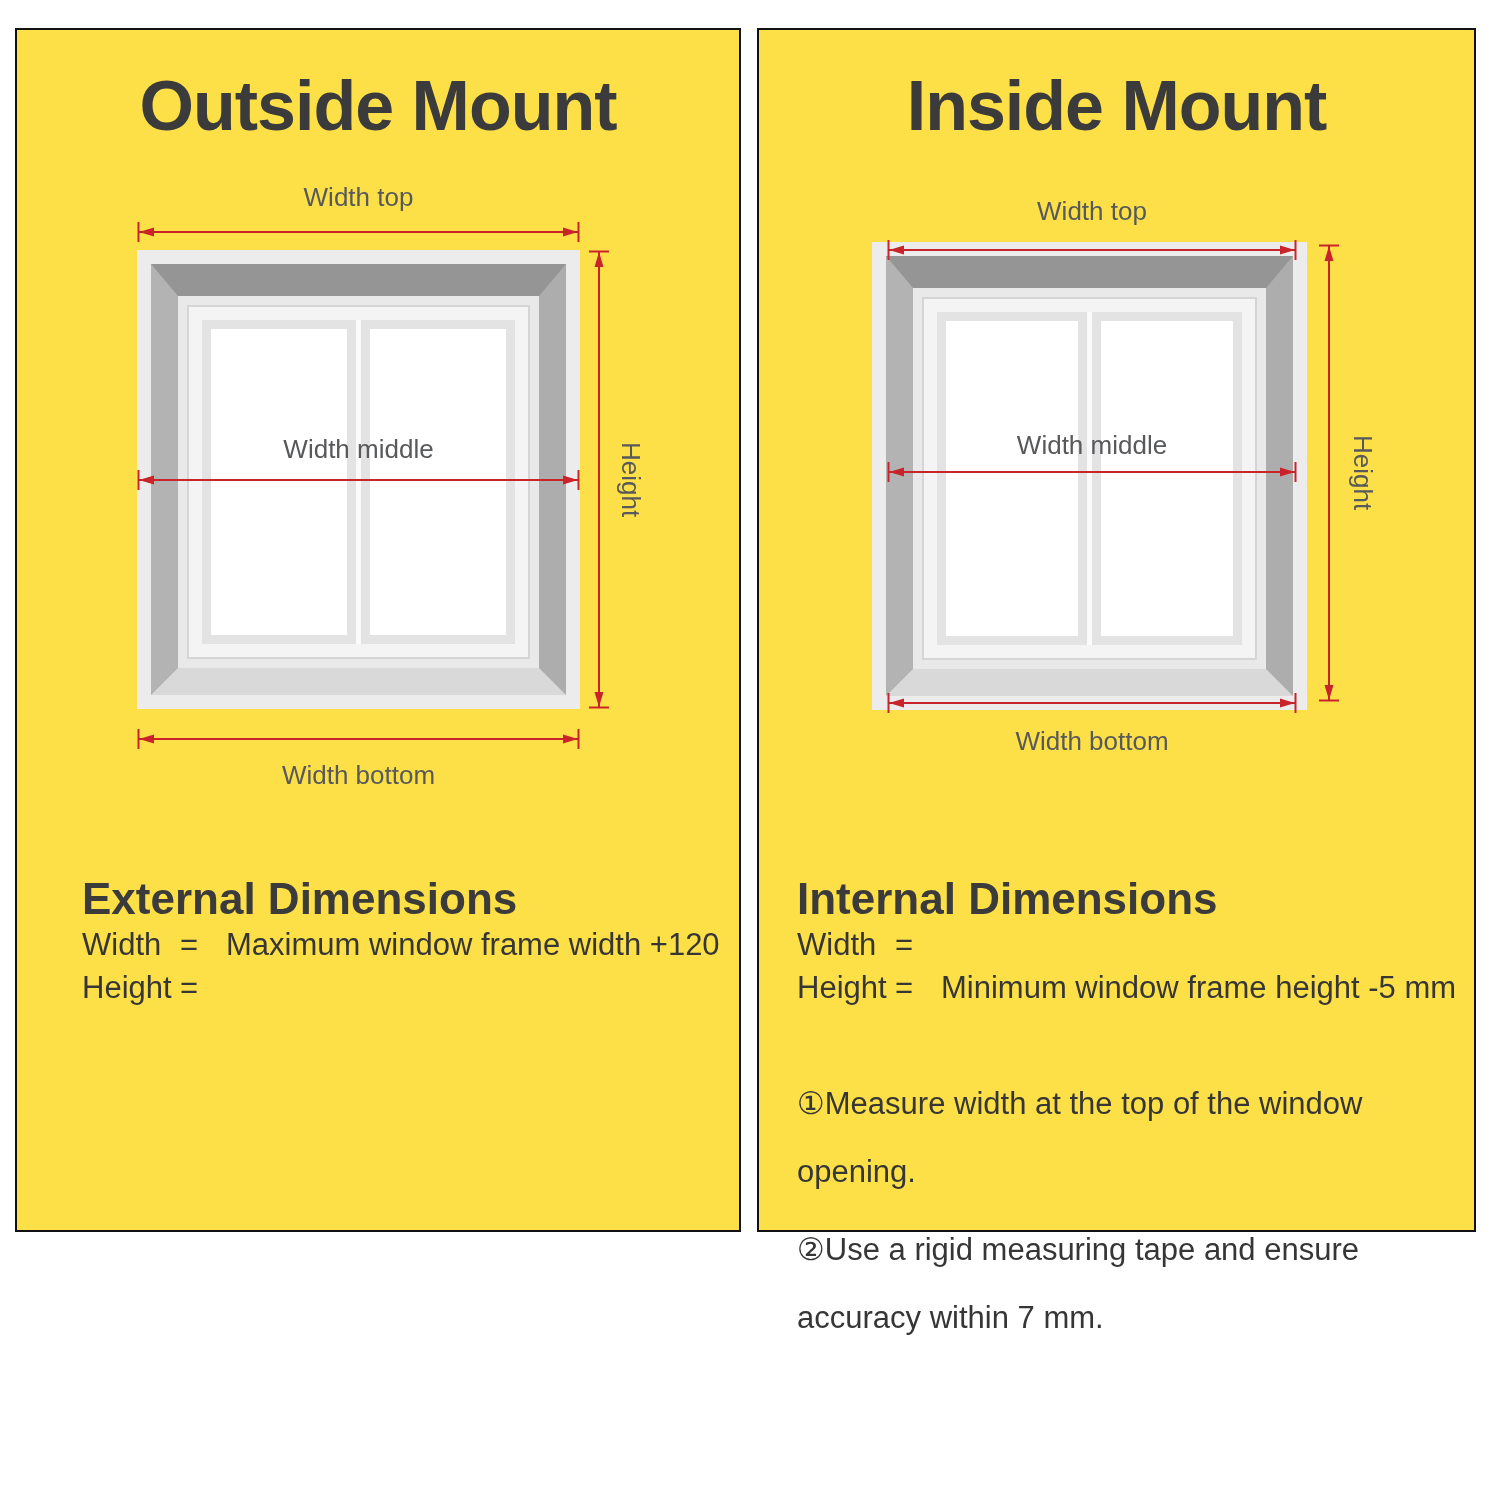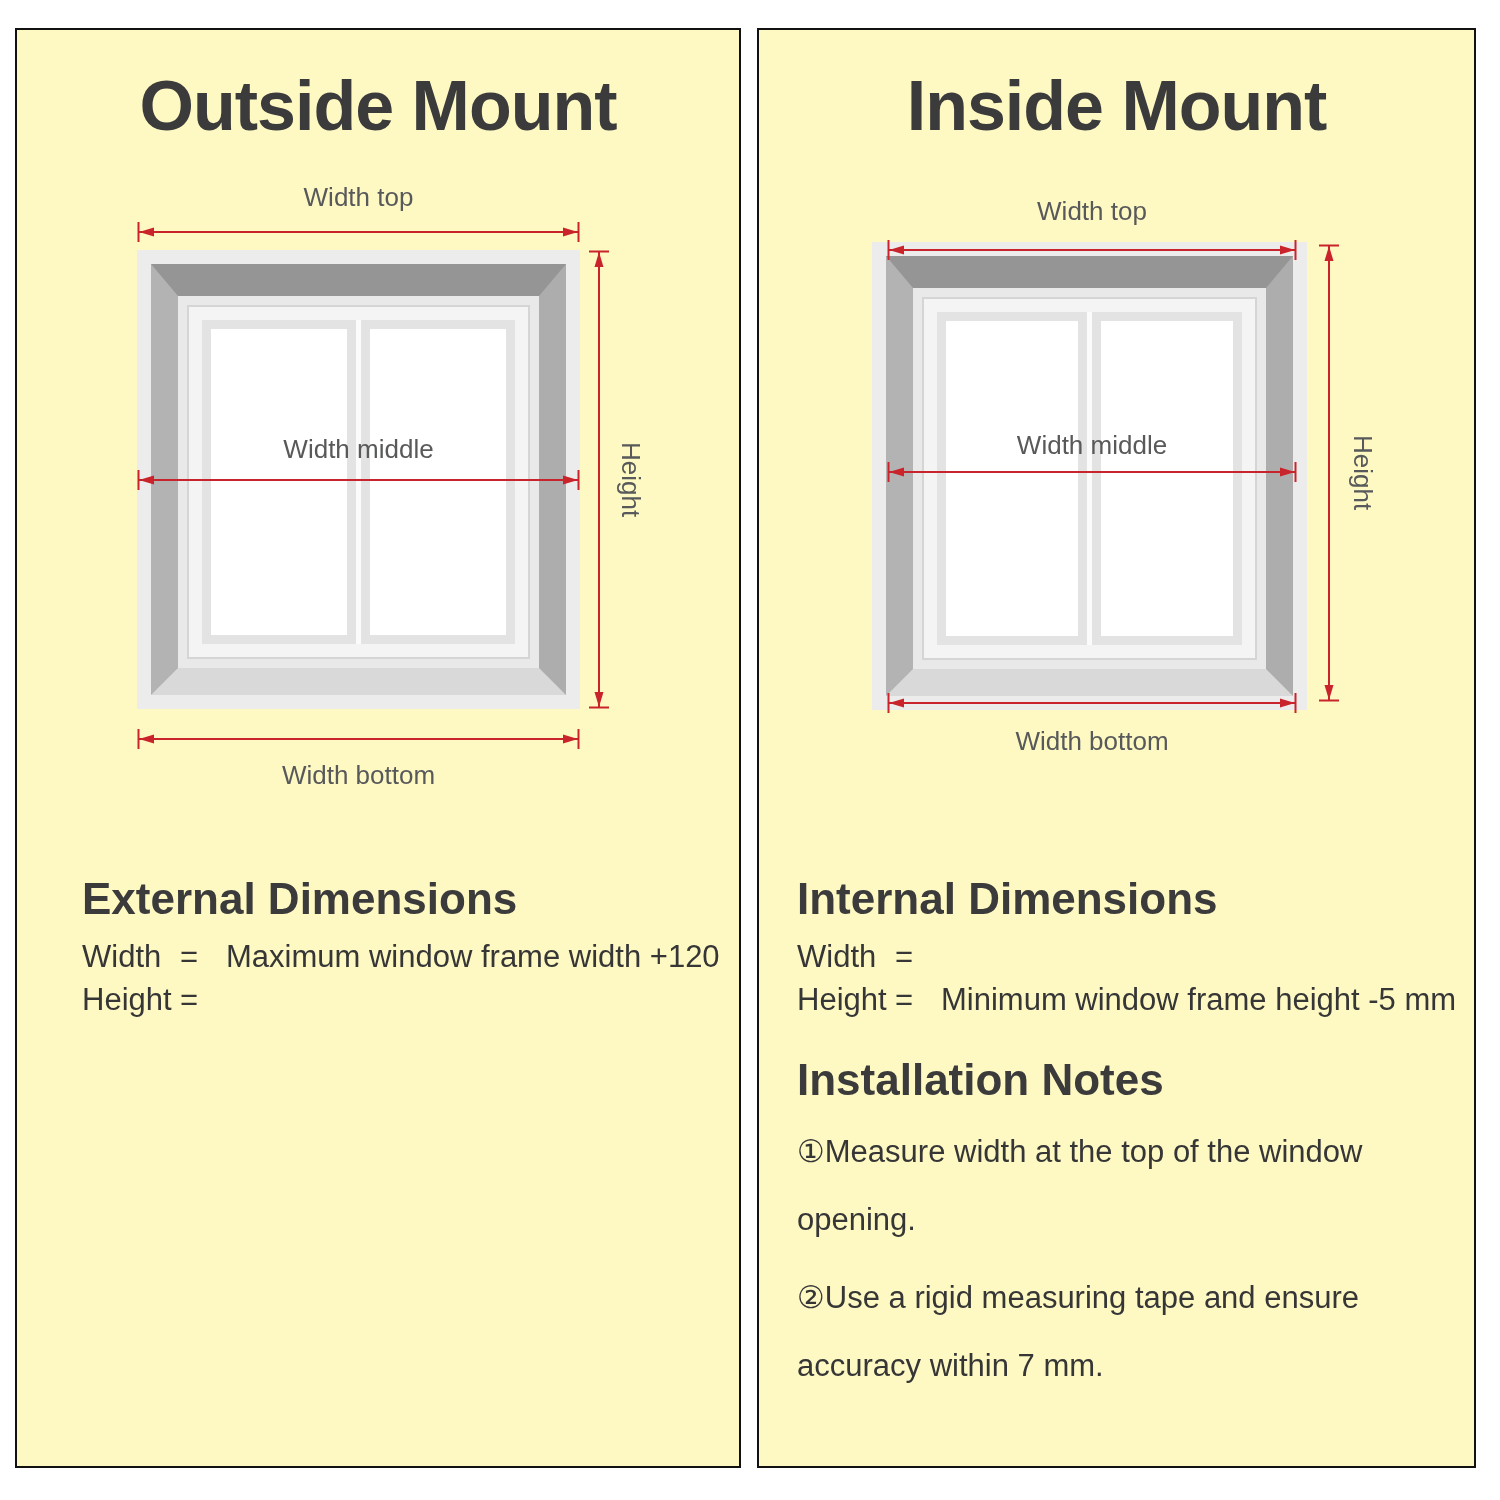--- a/index.html
+++ b/index.html
@@ -10,21 +10,21 @@
     --panel-border:#111111;
   }
   *{margin:0;padding:0;box-sizing:border-box;}
   html,body{background:#ffffff;}
   body{
     width:1500px;height:1500px;position:relative;
     font-family:"Liberation Sans","DejaVu Sans",sans-serif;
     color:var(--text-dark);
   }
   .panel{
-    position:absolute;top:28px;height:1440px;background:#fef9c3;
+    position:absolute;top:28px;height:1204px;background:#fde047;
     border:2px solid var(--panel-border);
   }
   .panel-outside{left:15px;width:726px;}
   .panel-inside{left:757px;width:719px;}
 
   .mount-title{
     position:absolute;top:40px;left:0;width:100%;
     text-align:center;font-size:70px;font-weight:700;
     letter-spacing:-1px;color:var(--title-dark);line-height:1.05;
   }
@@ -58,21 +58,21 @@
     border:2px solid #d5d5d5;padding:13px;display:flex;
   }
   .pane{flex:1;background:#ffffff;border:9px solid #e3e3e3;}
   .mullion{width:5px;background:#fbfbfb;}
 
   
   .dims{position:absolute;}
   .dims-heading,.notes-heading{
     font-size:44px;font-weight:700;color:var(--title-dark);line-height:48px;
   }
-  .dim-rows{margin-top:12px;}
+  .dim-rows{margin-top:0;}
   .dim-row{display:flex;font-size:31px;line-height:43px;color:var(--text-dark);}
   .dim-row .lbl{width:98px;}
   .dim-row .eq{width:46px;}
   .dim-row .val{flex:1;}
 
   .notes{position:absolute;}
   .notes-body{margin-top:14px;font-size:31px;line-height:68px;color:var(--text-dark);}
   .notes-body p{margin:0 0 10px 0;}
 </style>
 </head>
@@ -215,19 +215,18 @@
       </div>
       <div class="dim-row">
         <span class="lbl">Height</span>
         <span class="eq">=</span>
         <span class="val">Minimum window frame height -5 mm</span>
       </div>
     </div>
   </div>
 
   <div class="notes" style="left:38px;top:1026px;width:690px;">
-    <h2 class="notes-heading">Installation Notes</h2>
     <div class="notes-body">
       <p>①Measure width at the top of the window opening.</p>
       <p>②Use a rigid measuring tape and ensure accuracy within 7 mm.</p>
     </div>
   </div>
 </section>
 
 </body></html>

